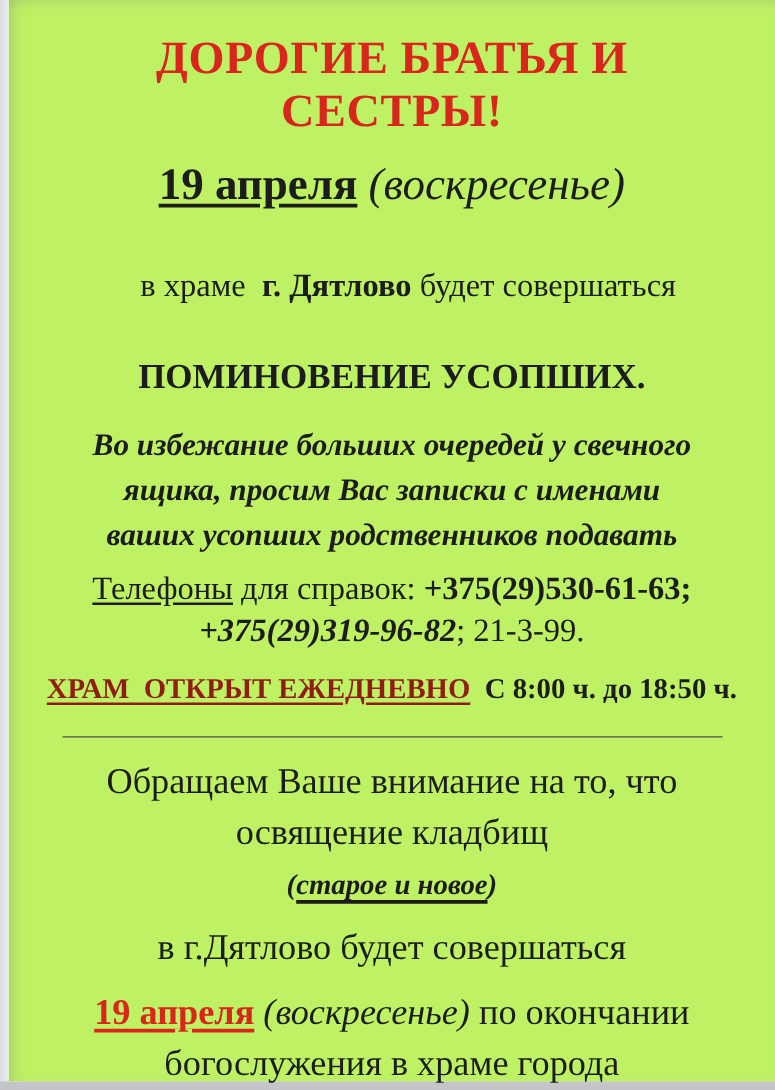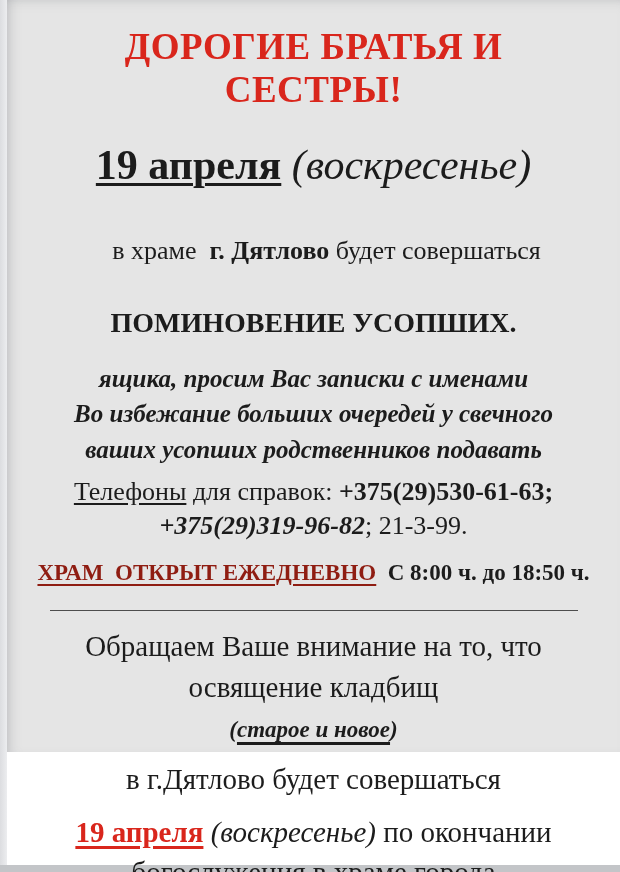--- a/index.html
+++ b/index.html
@@ -13,38 +13,38 @@
   }
   .edge-left {
     position: absolute; left: 0; top: 0; width: 7px; height: 865px;
     background: linear-gradient(to right, #dcdde0, #ecedef);
   }
   .edge-bottom {
     position: absolute; left: 0; top: 865px; width: 620px; height: 7px;
     background: #c3c5c8;
   }
   .page {
-    position: absolute; left: 7px; top: 0; width: 613px; height: 752px;
-    background: #e5e5e5;
+    position: absolute; left: 7px; top: 0; width: 613px; height: 865px;
+    background: #bef264;
     box-shadow: inset 10px 0 14px -10px rgba(120,122,128,0.45),
                 inset 0 10px 14px -12px rgba(120,122,128,0.35);
     box-sizing: border-box;
     padding: 26px 28px 0 28px;
     text-align: center;
   }
   .pre { white-space: pre-wrap; }
 
   .title {
     color: #d9261c;
     font-weight: bold;
     font-size: 37px;
     line-height: 1.15;
     letter-spacing: 0.5px;
   }
-  .date-line { margin-top: 29px; font-size: 42px; line-height: 1.2; }
+  .date-line { margin-top: 15px; font-size: 36px; line-height: 1.2; }
   .date-strong {
     font-weight: bold;
     text-decoration: underline;
     text-decoration-thickness: 2.5px;
     text-underline-offset: 4px;
   }
   .weekday { font-style: italic; }
 
   .venue-line { margin-top: 13px; font-size: 26px; line-height: 1.2; }
   .venue-place { font-weight: bold; text-align: center; }
@@ -129,22 +129,22 @@
     <span class="date-strong">19 апреля</span><span class="weekday pre"> (воскресенье)</span>
   </div>
 
   <div class="venue-line pre">
     <span>в храме  </span><span class="venue-place">г. Дятлово</span><span> будет совершаться</span>
   </div>
 
   <div class="event-line">ПОМИНОВЕНИЕ УСОПШИХ.</div>
 
   <div class="notice">
+    <div>Во избежание больших очередей у свечного</div>
     <div>ящика, просим Вас записки с именами</div>
-    <div>Во избежание больших очередей у свечного</div>
     <div>ваших усопших родственников подавать</div>
   </div>
 
   <div class="phones">
     <div><span class="u">Телефоны</span><span class="pre"> для справок: </span><span class="b">+375(29)530-61-63;</span></div>
     <div><span class="bi">+375(29)319-96-82</span><span class="pre">; </span><span>21-3-99.</span></div>
   </div>
 
   <div class="hours">
     <span class="hours-highlight pre">ХРАМ  ОТКРЫТ ЕЖЕДНЕВНО</span><span class="pre">  С 8:00 ч. до 18:50 ч.</span>

